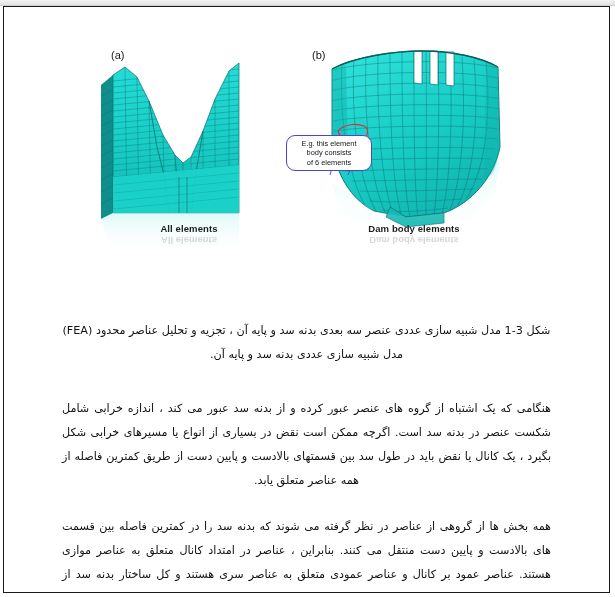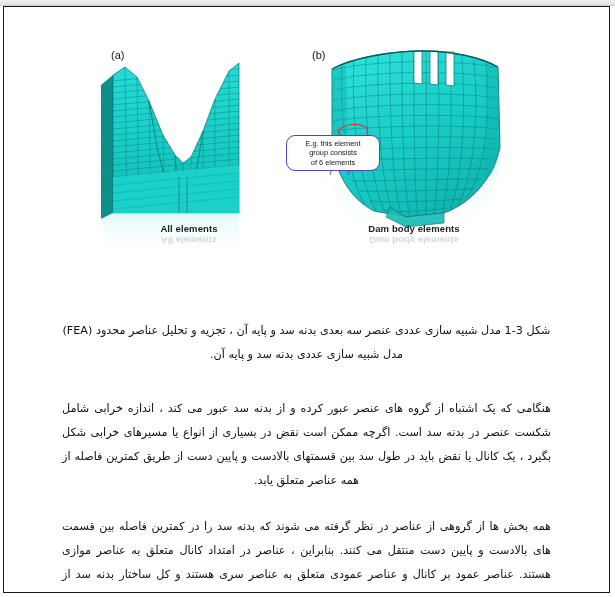--- a/index.html
+++ b/index.html
@@ -57,21 +57,21 @@
     opacity:.75;
   }
   .panel-a .panel-caption-ghost{top:208px;}
   .panel-b .panel-caption-ghost{top:208px;}
 
   .mesh-svg{position:absolute;left:0;top:0;width:100%;height:100%;}
 
   
   .callout{
     position:absolute;left:-8px;top:108px;
-    width:94px;
+    width:86px;
     background:#ffffff;
     border:1.2px solid #4a45c9;
     border-radius:9px;
     padding:3px 4px;
     font-size:7.4px;line-height:9.4px;
     color:#141414;text-align:center;
     direction:ltr;
     z-index:6;
     box-sizing:border-box;
   }
@@ -293,21 +293,21 @@
             <path d="M36,148 L46,112"></path>
             <path d="M54,148 L68,112"></path>
           </g>
 
           <path d="M80,184 L112,190 L150,186 C176,178 196,156 204,132 L206,140
                    C198,178 170,206 140,214 L104,216 L74,206 C52,194 42,176 38,156 Z" fill="url(#refB)" opacity=".5"></path>
         </svg>
 
         <div class="callout">
           <div>E.g. this element</div>
-          <div>group consists</div>
+          <div>body consists</div>
           <div>of 6 elements</div>
         </div>
 
         <div class="panel-caption">Dam body elements</div>
         <div class="panel-caption-ghost">Dam body elements</div>
       </div>
 
     </div>
   </div>
 

